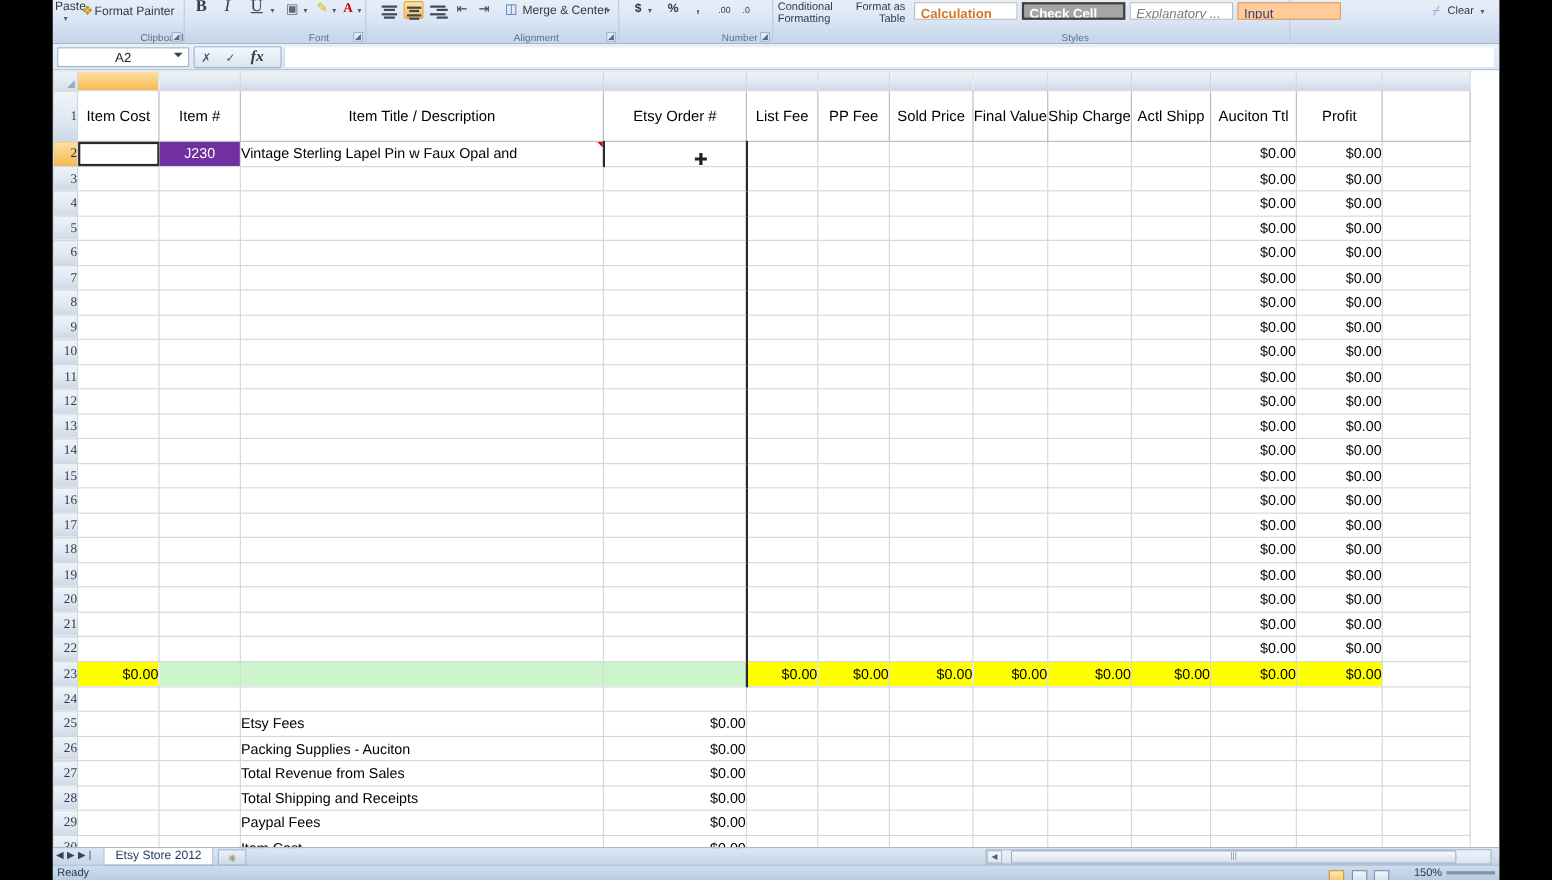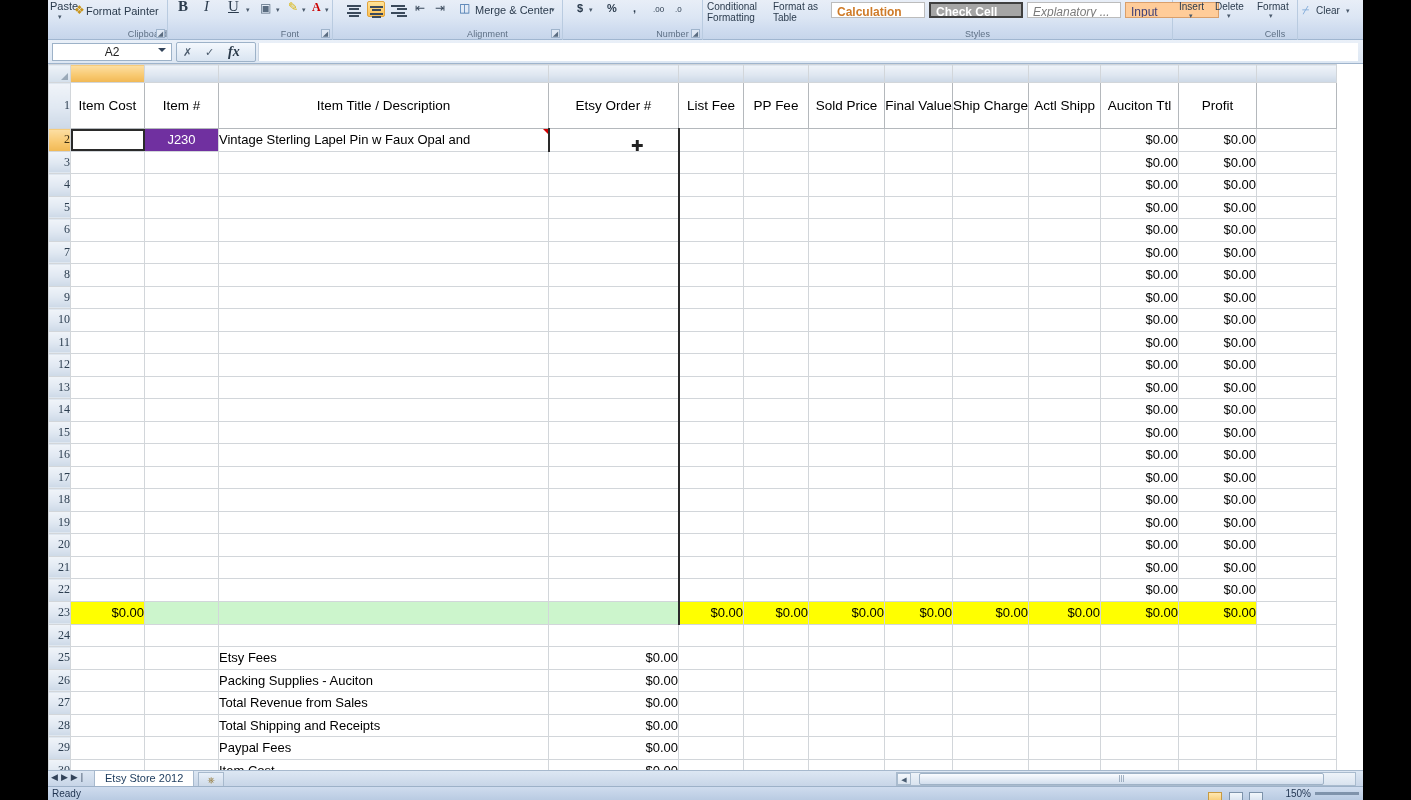--- a/index.html
+++ b/index.html
@@ -367,37 +367,28 @@
         <div class="rbtn" style="left:44px;top:2px;font-weight:bold;">%</div>
         <div class="rbtn" style="left:70px;top:2px;font-weight:bold;">,</div>
         <div class="rbtn" style="left:90px;top:4px;font-size:8px;">.00</div>
         <div class="rbtn" style="left:112px;top:4px;font-size:8px;">.0</div>
         <div class="rglabel">Number</div>
         <div class="rgdlg">◢</div>
       </div>
 
       <div class="rgroup" style="left:655px;width:470px;">
         <div class="rbtn" style="left:4px;top:1px;width:62px;white-space:normal;line-height:11px;font-size:10px;">Conditional Formatting</div>
-        <div class="rbtn" style="left:70px;top:1px;width:50px;white-space:normal;line-height:11px;font-size:10px;">Format as Table</div>
+        <div class="rbtn" style="left:70px;top:1px;width:50px;white-space:normal;line-height:11px;font-size:10px;text-align:right;">Format as Table</div>
         <div class="swatch sw-calc" style="left:128px;width:94px;">Calculation</div>
         <div class="swatch sw-check" style="left:226px;width:94px;">Check Cell</div>
         <div class="swatch sw-expl" style="left:324px;width:94px;">Explanatory ...</div>
         <div class="swatch sw-input" style="left:422px;width:94px;">Input</div>
         <div class="rglabel">Styles</div>
       </div>
 
-      <div class="rgroup" style="left:1125px;width:125px;">
-        <div class="rbtn" style="left:6px;top:1px;font-size:10px;">Insert</div>
-        <div class="caret" style="position:absolute;left:16px;top:12px;">▾</div>
-        <div class="rbtn" style="left:42px;top:1px;font-size:10px;">Delete</div>
-        <div class="caret" style="position:absolute;left:54px;top:12px;">▾</div>
-        <div class="rbtn" style="left:84px;top:1px;font-size:10px;">Format</div>
-        <div class="caret" style="position:absolute;left:96px;top:12px;">▾</div>
-        <div class="rglabel">Cells</div>
-      </div>
 
       <div class="rgroup" style="left:1250px;width:65px;border-right:none;">
         <div class="ricon" style="left:4px;top:4px;color:#7ba7d7;">⌿</div>
         <div class="rbtn" style="left:18px;top:5px;font-size:10px;">Clear</div>
         <div class="caret" style="position:absolute;left:48px;top:7px;">▾</div>
         <div class="rglabel">E</div>
       </div>
     </div>
 
     <div class="fbar">

